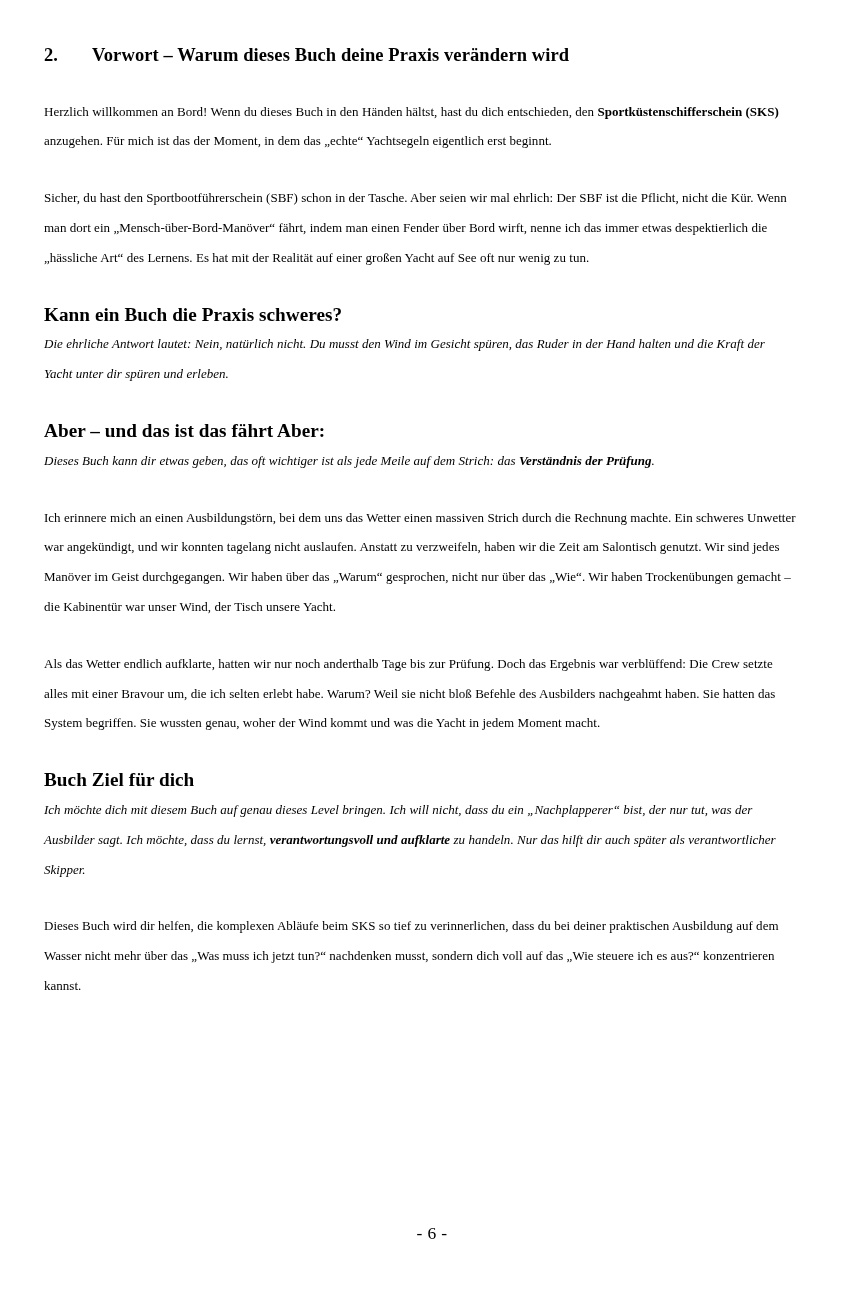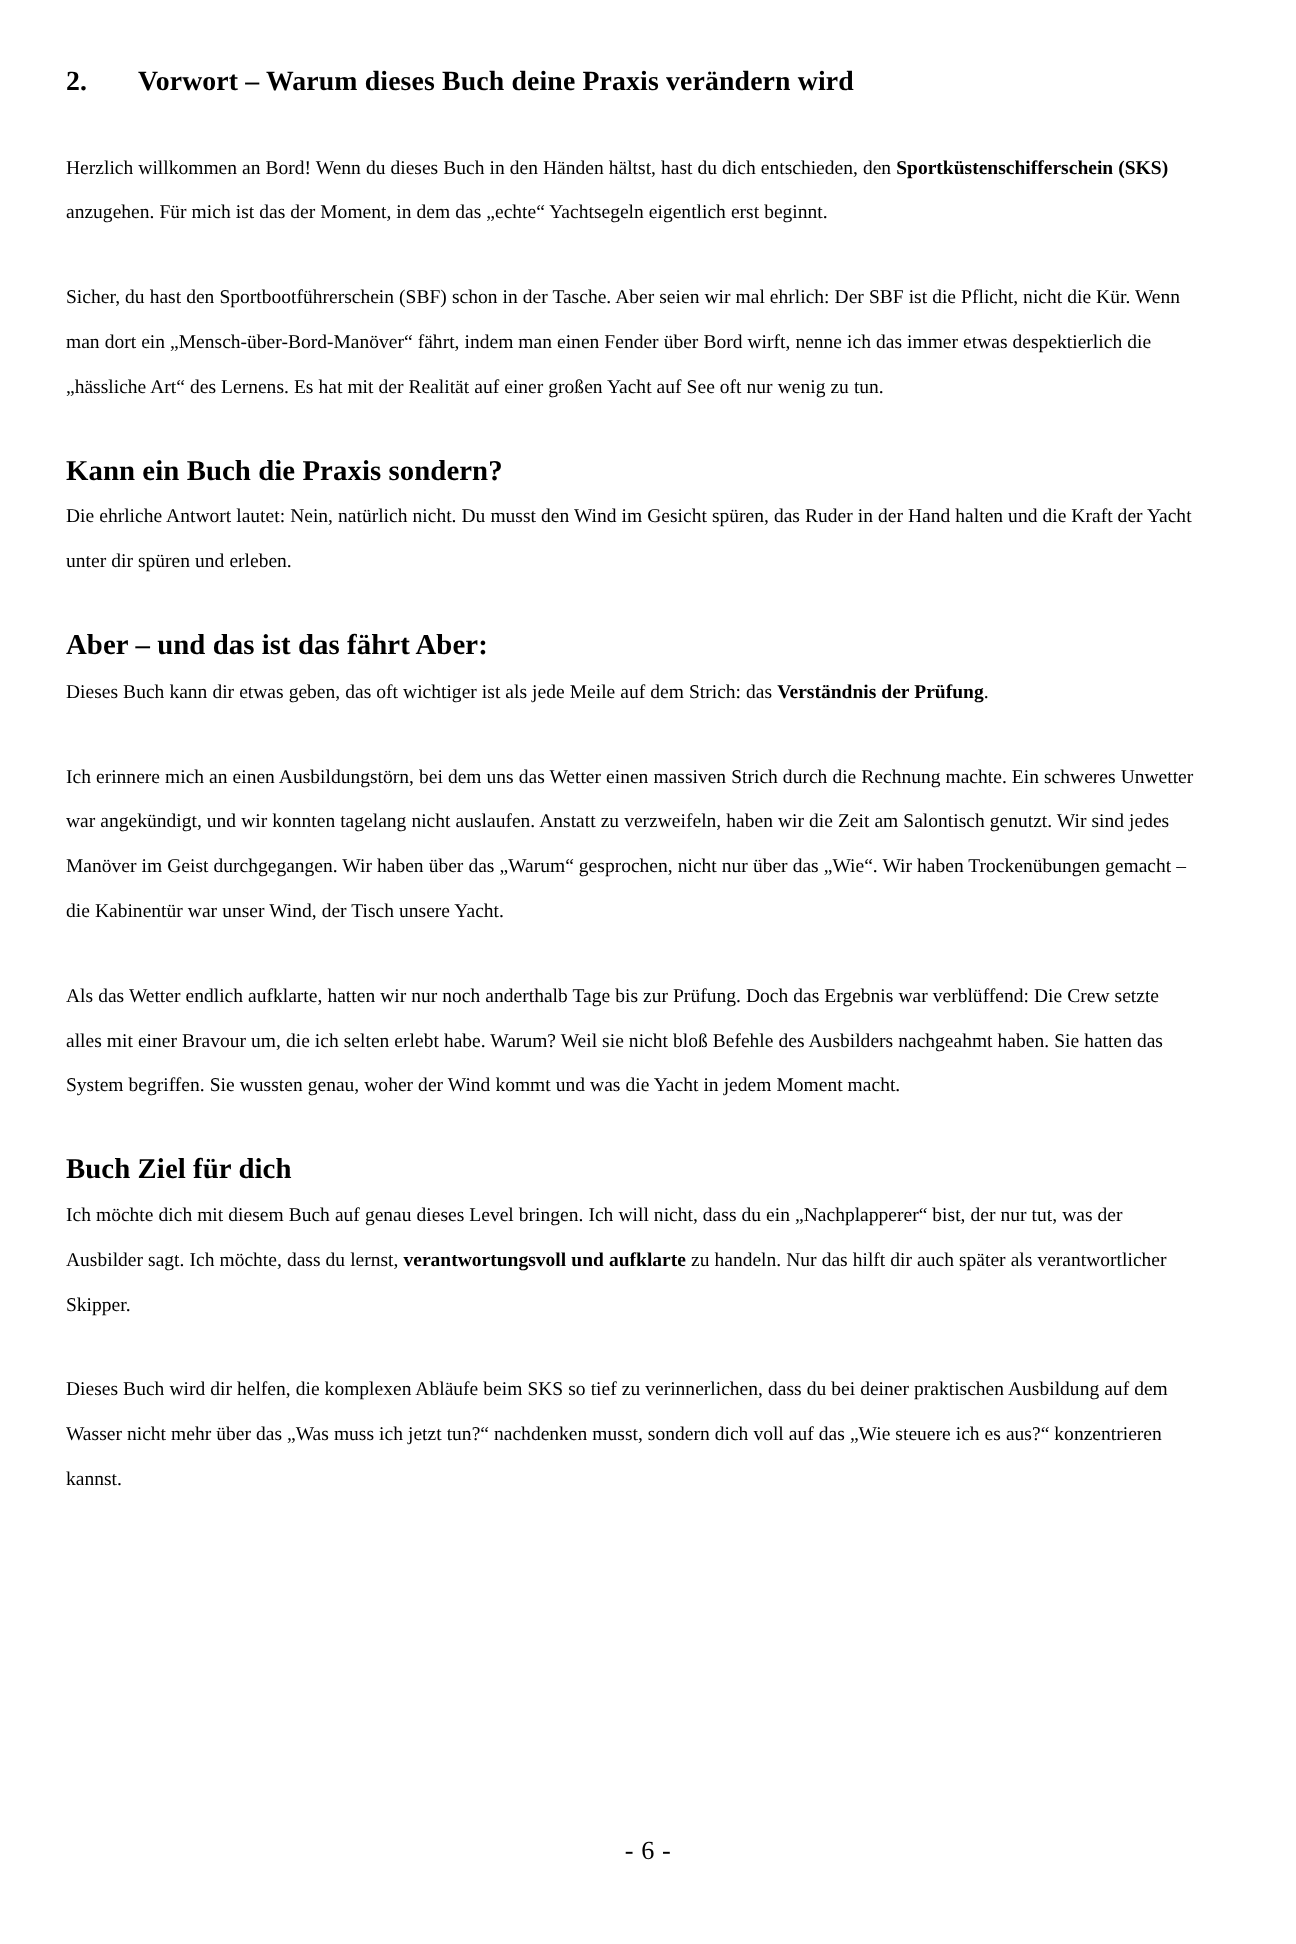--- a/index.html
+++ b/index.html
@@ -62,20 +62,21 @@
     font-weight: bold;
     line-height: 29.8px;
     margin: 0;
     letter-spacing: 0.05px;
   }
   .tight-block {
     margin-bottom: 27px;
   }
   .tight-block p.body-par {
     margin-bottom: 0;
+    font-style: italic;
   }
 
   b, strong {
     font-weight: bold;
   }
 
   
   .page-footer {
     position: absolute;
     left: 0;
@@ -95,21 +96,21 @@
 
     <h1 class="chapter-heading">
       <span class="num">2.</span><span>Vorwort – Warum dieses Buch deine Praxis verändern wird</span>
     </h1>
 
     <p class="body-par"><span>Herzlich willkommen an Bord! Wenn du dieses Buch in den Händen hältst, hast du dich entschieden, den </span><b>Sportküstenschifferschein (SKS)</b><span> anzugehen. Für mich ist das der Moment, in dem das „echte“ Yachtsegeln eigentlich erst beginnt.</span></p>
 
     <p class="body-par">Sicher, du hast den Sportbootführerschein (SBF) schon in der Tasche. Aber seien wir mal ehrlich: Der SBF ist die Pflicht, nicht die Kür. Wenn man dort ein „Mensch-über-Bord-Manöver“ fährt, indem man einen Fender über Bord wirft, nenne ich das immer etwas despektierlich die „hässliche Art“ des Lernens. Es hat mit der Realität auf einer großen Yacht auf See oft nur wenig zu tun.</p>
 
     <div class="tight-block">
-      <h3 class="sub-heading">Kann ein Buch die Praxis sondern?</h3>
+      <h3 class="sub-heading">Kann ein Buch die Praxis schweres?</h3>
       <p class="body-par">Die ehrliche Antwort lautet: Nein, natürlich nicht. Du musst den Wind im Gesicht spüren, das Ruder in der Hand halten und die Kraft der Yacht unter dir spüren und erleben.</p>
     </div>
 
     <div class="tight-block">
       <h3 class="sub-heading">Aber – und das ist das fährt Aber:</h3>
       <p class="body-par"><span>Dieses Buch kann dir etwas geben, das oft wichtiger ist als jede Meile auf dem Strich: das </span><b>Verständnis der Prüfung</b><span>.</span></p>
     </div>
 
     <p class="body-par">Ich erinnere mich an einen Ausbildungstörn, bei dem uns das Wetter einen massiven Strich durch die Rechnung machte. Ein schweres Unwetter war angekündigt, und wir konnten tagelang nicht auslaufen. Anstatt zu verzweifeln, haben wir die Zeit am Salontisch genutzt. Wir sind jedes Manöver im Geist durchgegangen. Wir haben über das „Warum“ gesprochen, nicht nur über das „Wie“. Wir haben Trockenübungen gemacht – die Kabinentür war unser Wind, der Tisch unsere Yacht.</p>
 

